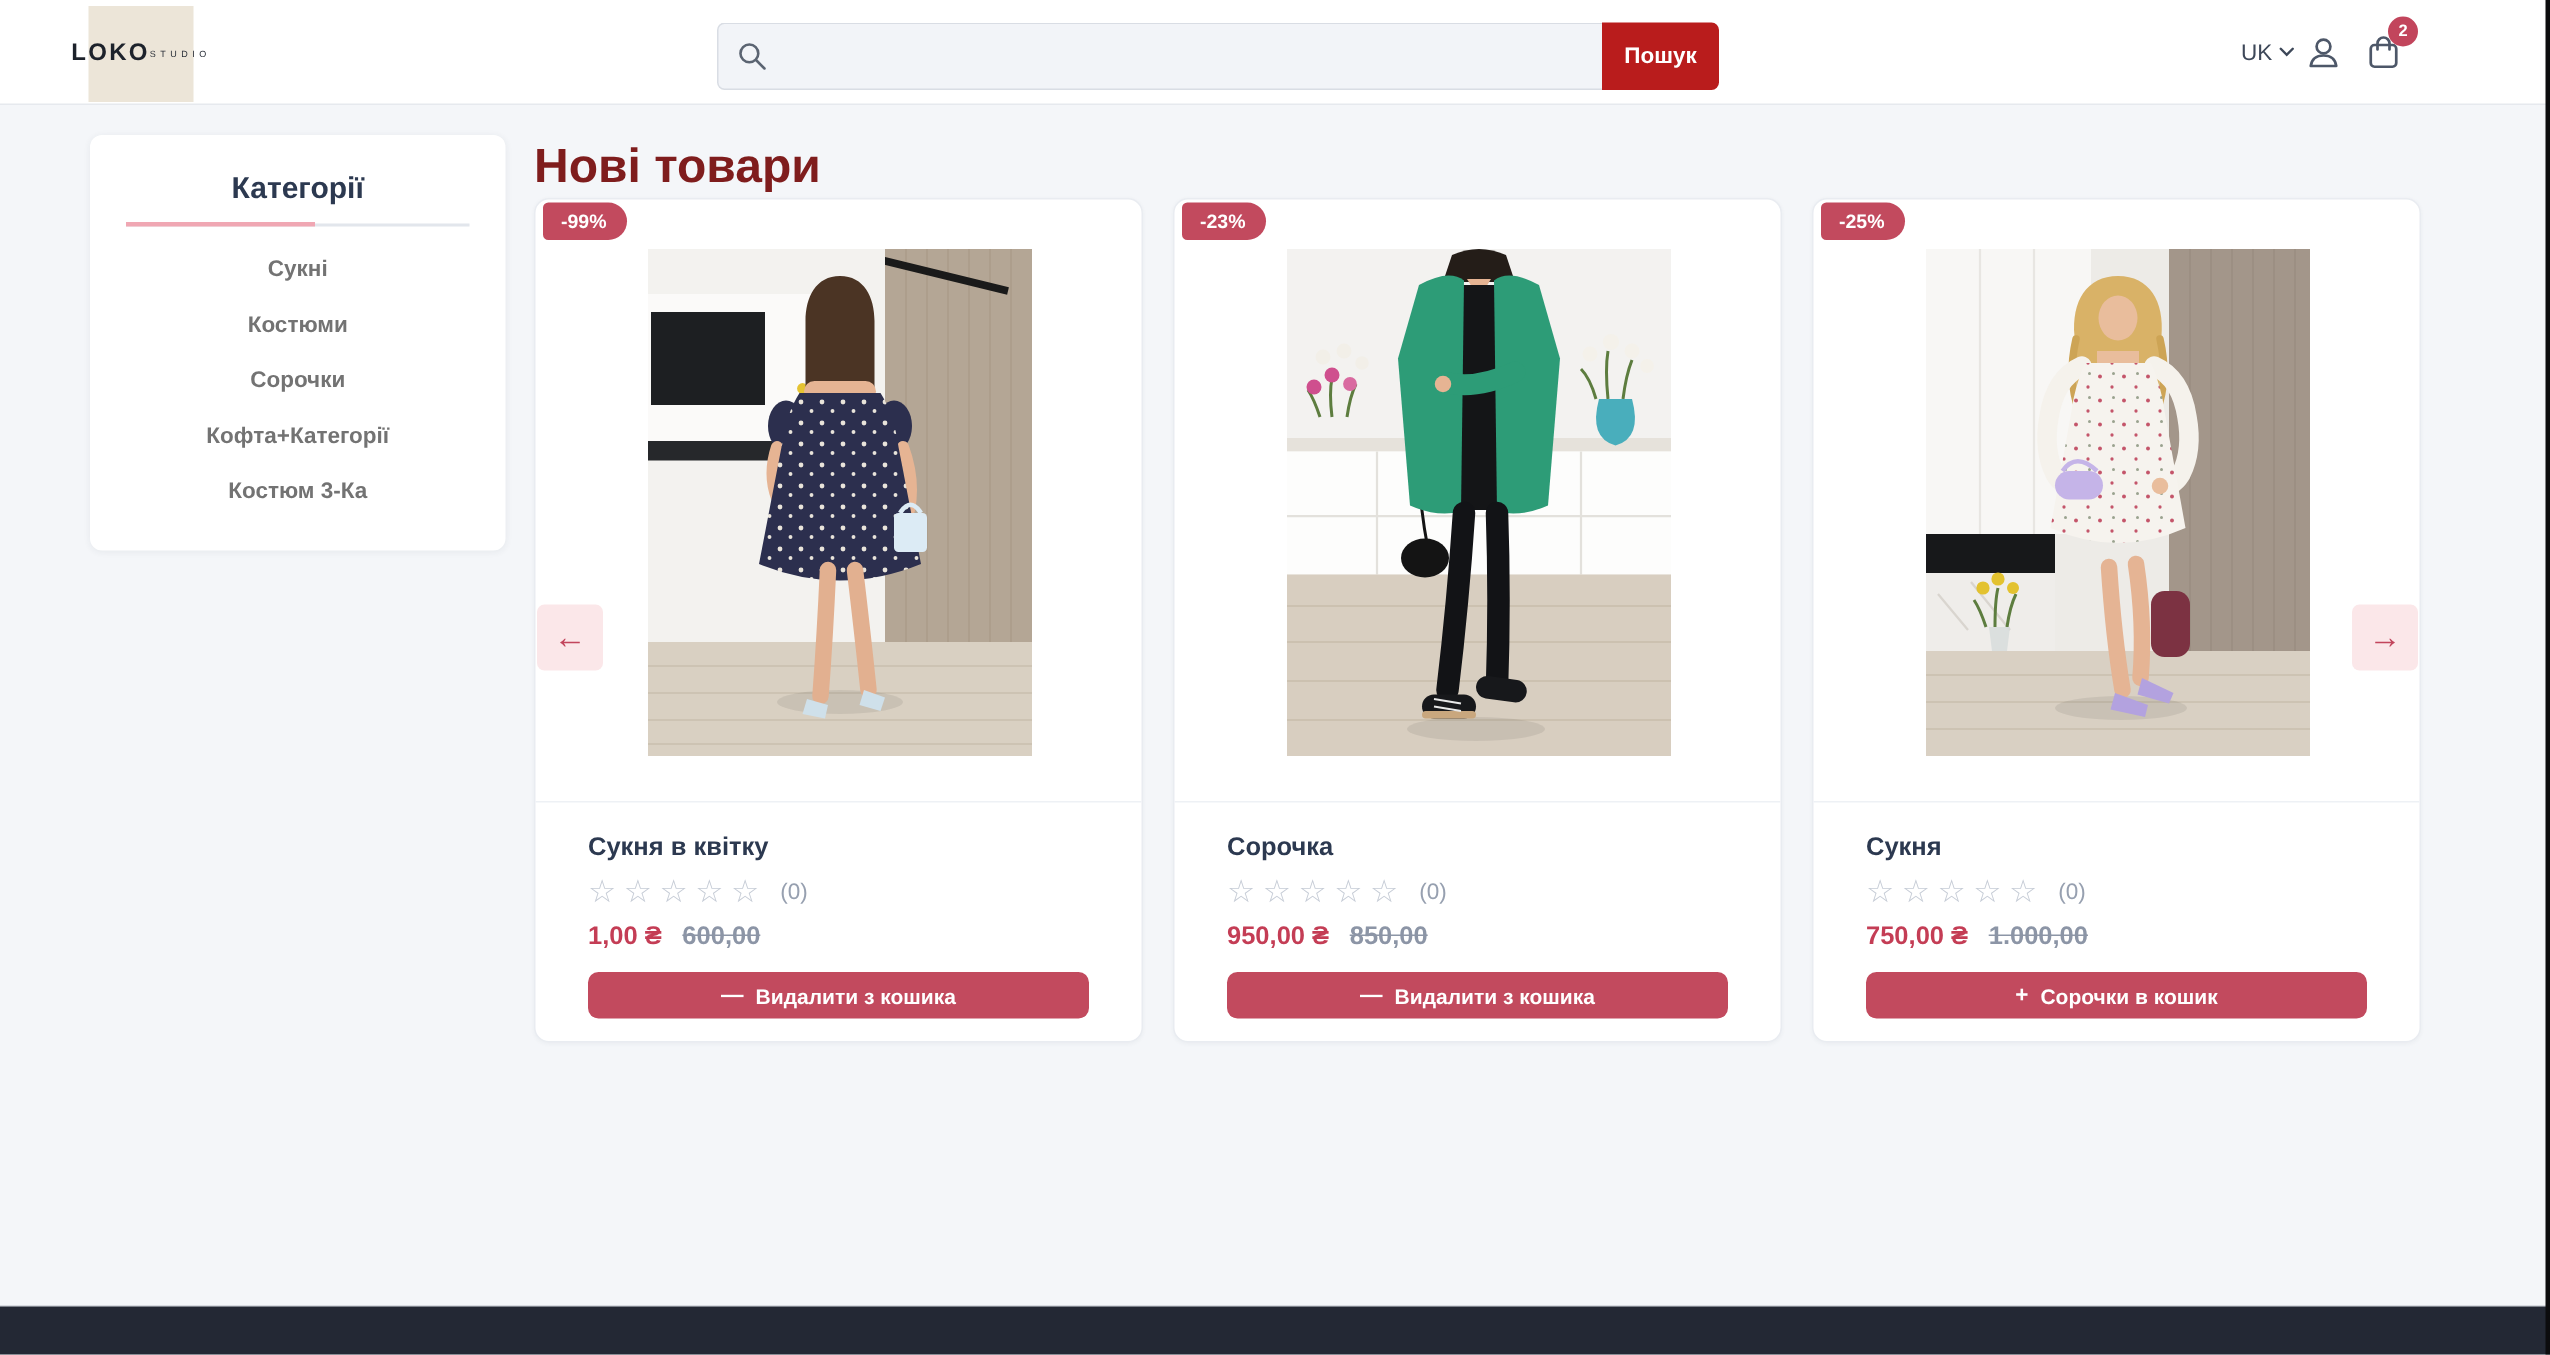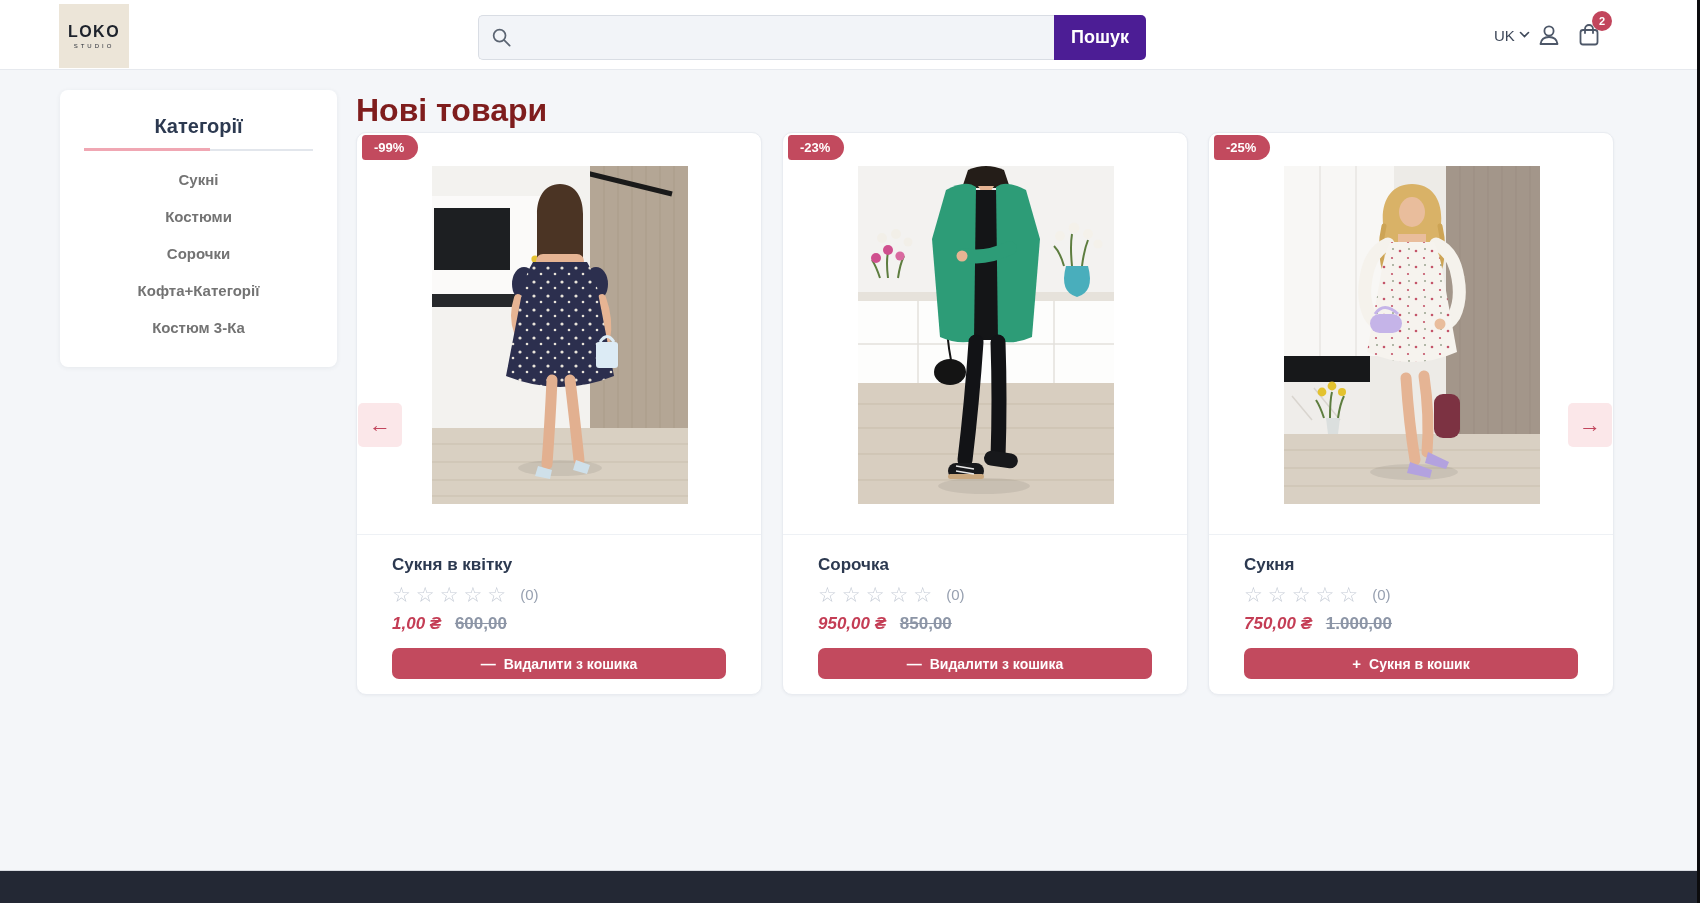--- a/index.html
+++ b/index.html
@@ -5,28 +5,28 @@
   * { margin:0; padding:0; box-sizing:border-box; }
   html,body { width:1700px; height:903px; }
   body {
     position:relative; overflow:hidden;
     background:#f4f6f9;
     font-family:"Liberation Sans","DejaVu Sans",sans-serif;
     color:#2c3950;
   }
   
   .topbar { position:absolute; left:0; top:0; width:1700px; height:70px; background:#ffffff; border-bottom:1px solid #e6e9ee; z-index:5; }
-  .logo { position:absolute; left:59px; top:4px; width:70px; height:64px; background:#ece5d8; display:flex; flex-direction:column; align-items:center; justify-content:center; cursor:pointer; }
+  .logo { position:absolute; left:59px; top:4px; width:70px; height:64px; background:#ece5d8; display:flex; flex-direction:row; align-items:center; justify-content:center; cursor:pointer; }
   .logo-main { font-size:16px; font-weight:bold; letter-spacing:1.5px; color:#1d222b; }
   .logo-sub  { font-size:6px; letter-spacing:3px; color:#2a2f38; margin-top:2px; }
   .search-wrap { position:absolute; left:478px; top:15px; width:668px; height:45px; display:flex; }
   .search-box { position:relative; flex:1; }
   .search-input { width:100%; height:100%; background:#f2f4f8; border:1px solid #d9dde4; border-right:none; border-radius:5px 0 0 5px; padding:0 12px 0 44px; font-size:15px; color:#333; outline:none; font-family:inherit; }
   .search-icon { position:absolute; left:12px; top:11px; width:23px; height:23px; pointer-events:none; }
-  .search-btn { width:92px; height:100%; background:#4c1d95; color:#fff; border:none; border-radius:0 5px 5px 0; font-weight:bold; font-size:18px; cursor:pointer; font-family:inherit; }
+  .search-btn { width:78px; height:100%; background:#b91c1c; color:#fff; border:none; border-radius:0 5px 5px 0; font-weight:bold; font-size:15px; cursor:pointer; font-family:inherit; }
   .lang { position:absolute; left:1494px; top:25px; height:20px; font-size:15px; color:#3e4859; display:flex; align-items:center; gap:4px; cursor:pointer; }
   .hdr-icon { position:absolute; top:22px; width:26px; height:26px; cursor:pointer; }
   .user-btn { left:1536px; }
   .cart-btn { left:1576px; }
   .cart-badge { position:absolute; left:1592px; top:11px; min-width:20px; height:20px; border-radius:50%; background:#c2455c; color:#fff; font-size:11px; font-weight:bold; display:flex; align-items:center; justify-content:center; z-index:6; cursor:pointer; }
   
   .sidebar { position:absolute; left:60px; top:90px; width:277px; height:277px; background:#fff; border-radius:8px; box-shadow:0 1px 5px rgba(40,50,70,.07);text-align:center; }
   .sidebar-title { margin:25px 24px 0; font-size:20px; font-weight:bold; color:#2c3950; }
   .sidebar-divider { margin:11px 24px 0; height:2px; background:#e2e6ec; position:relative; }
   .sidebar-divider::before { content:""; position:absolute; left:0; top:-1px; height:3px; width:55%; background:#f0a7b3; }
@@ -37,21 +37,21 @@
   .card-1 { left:356px; } .card-2 { left:782px; } .card-3 { left:1208px; }
   .badge { position:absolute; left:5px; top:2px; background:#c24a5e; color:#fff; font-size:13px; font-weight:bold; padding:5px 14px 5px 12px; border-radius:4px 14px 14px 4px; z-index:2; }
   .photo { position:absolute; left:75px; top:33px; width:256px; height:338px; cursor:pointer; }
   .photo svg { width:100%; height:100%; display:block; }
   .card-info { position:absolute; left:0; right:0; top:401px; bottom:0; border-top:1px solid #eef1f5; padding:20px 35px 0; }
   .product-title { font-size:17px; font-weight:bold; color:#2c3950; cursor:pointer; }
   .rating-row { margin-top:9px; display:flex; align-items:center; }
   .stars { color:#c6ccd6; font-size:21px; letter-spacing:5px; line-height:1; }
   .rating-count { color:#97a0b0; font-size:15px; margin-left:9px; }
   .price-row { margin-top:9px; font-size:17px; font-weight:bold; }
-  .price { color:#c43d55;font-style:italic; }
+  .price { color:#c43d55; }
   .old-price { color:#8c95a6; text-decoration:line-through; margin-left:9px; }
   .cart-action { margin-top:14px; width:100%; height:31px; background:#c24a5e; border:none; border-radius:7px; color:#fff; font-weight:bold; font-size:14px; display:flex; align-items:center; justify-content:center; gap:8px; cursor:pointer; font-family:inherit; }
   .btn-glyph { font-weight:bold; font-size:15px; }
   .nav-arrow { position:absolute; top:403px; width:44px; height:44px; border-radius:5px; background:#fbe7e9; color:#c2455c; font-size:22px; display:flex; align-items:center; justify-content:center; cursor:pointer; z-index:3; }
   .nav-prev { left:358px; } .nav-next { left:1568px; }
   
   .footer { position:absolute; left:0; top:870px; width:1700px; height:33px; background:#232834; border-top:1px solid #d8dbe1; }
   .right-edge { position:absolute; right:0; top:0; width:3px; height:903px; background:#0c0c0e; z-index:9; }
 </style>
 </head>
@@ -273,21 +273,21 @@
     <div class="rating-row">
       <span class="stars"><span>☆</span><span>☆</span><span>☆</span><span>☆</span><span>☆</span></span>
       <span class="rating-count">(0)</span>
     </div>
     <div class="price-row">
       <span class="price">750,00 ₴</span>
       <span class="old-price">1.000,00</span>
     </div>
     <button class="cart-action">
       <span class="btn-glyph">+</span>
-      <span>Сукня в кошик</span>
+      <span>Сорочки в кошик</span>
     </button>
   </div>
 </div>
 
 <div class="nav-arrow nav-prev">
     <span>←</span>
   </div>
 <div class="nav-arrow nav-next">
     <span>→</span>
   </div>

